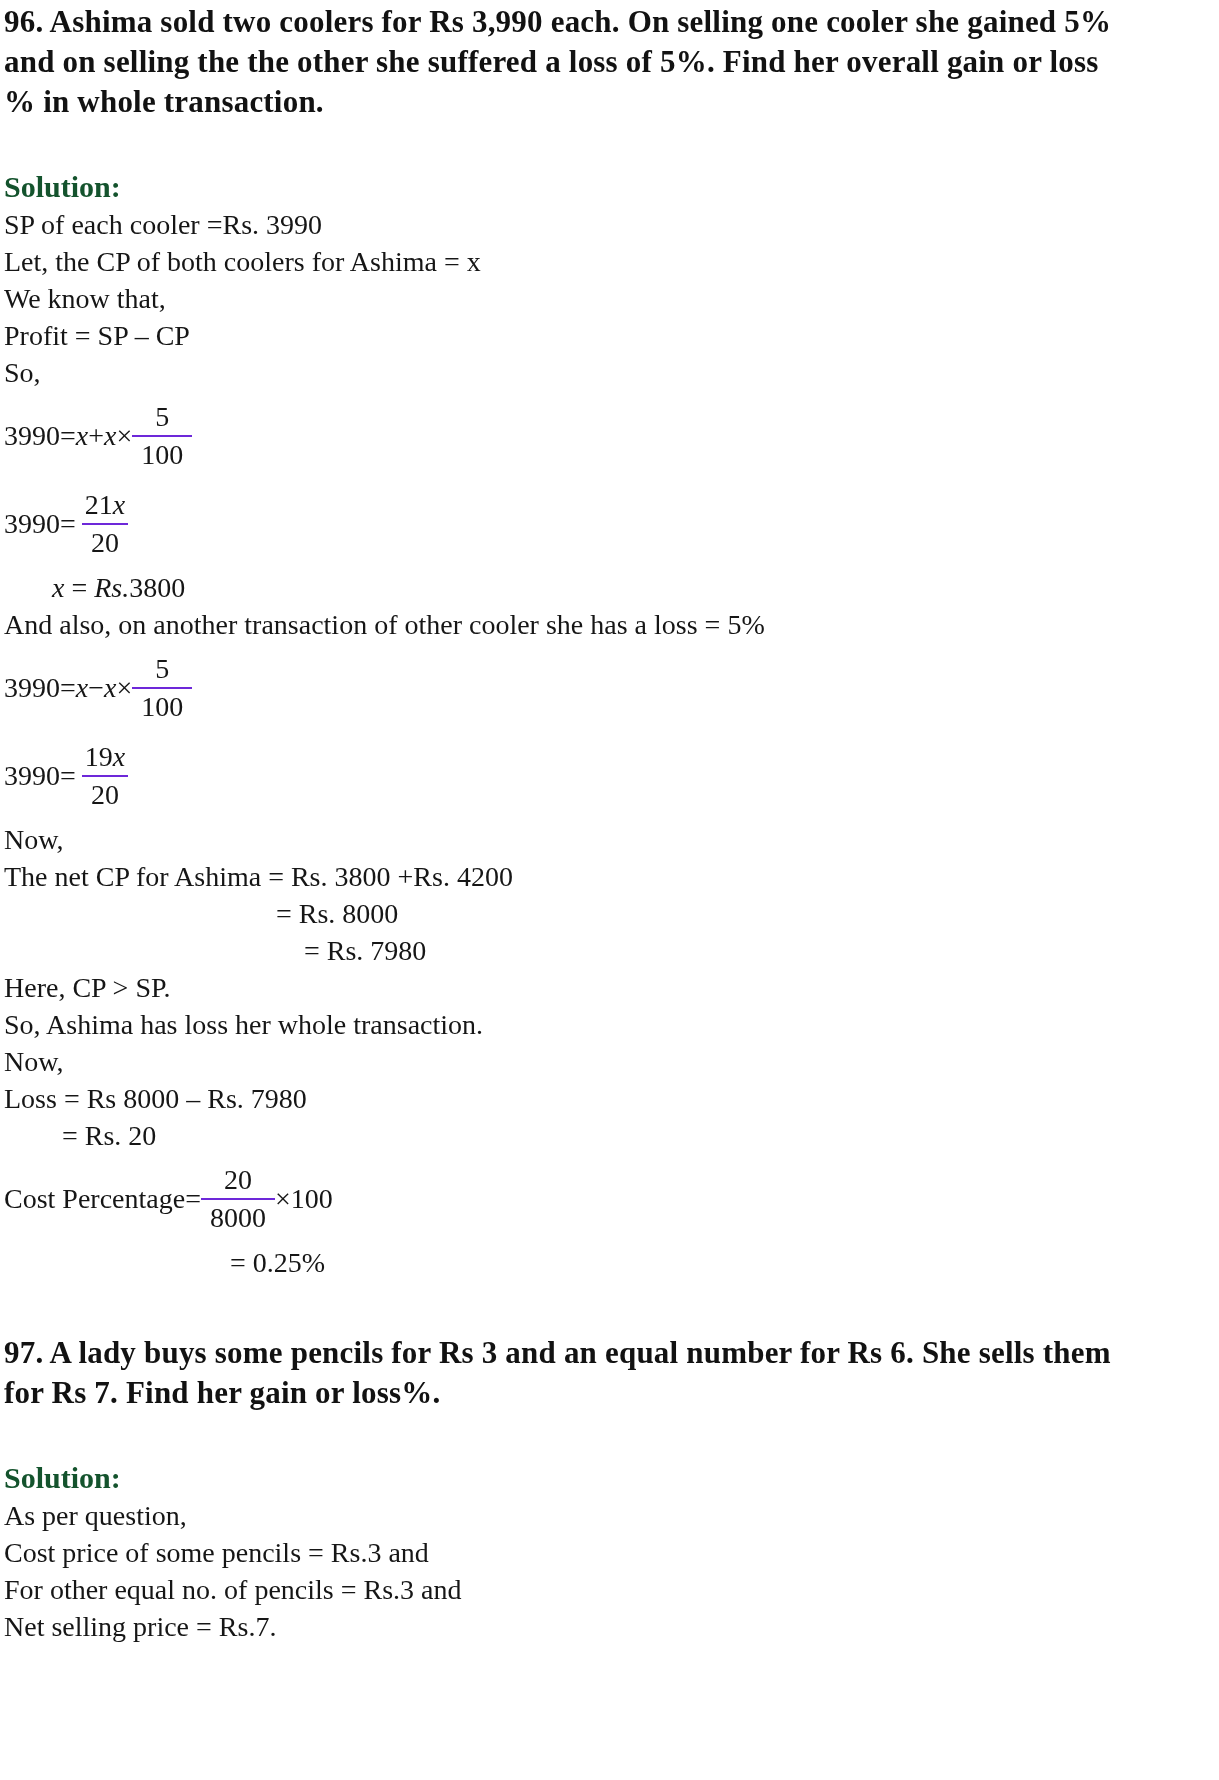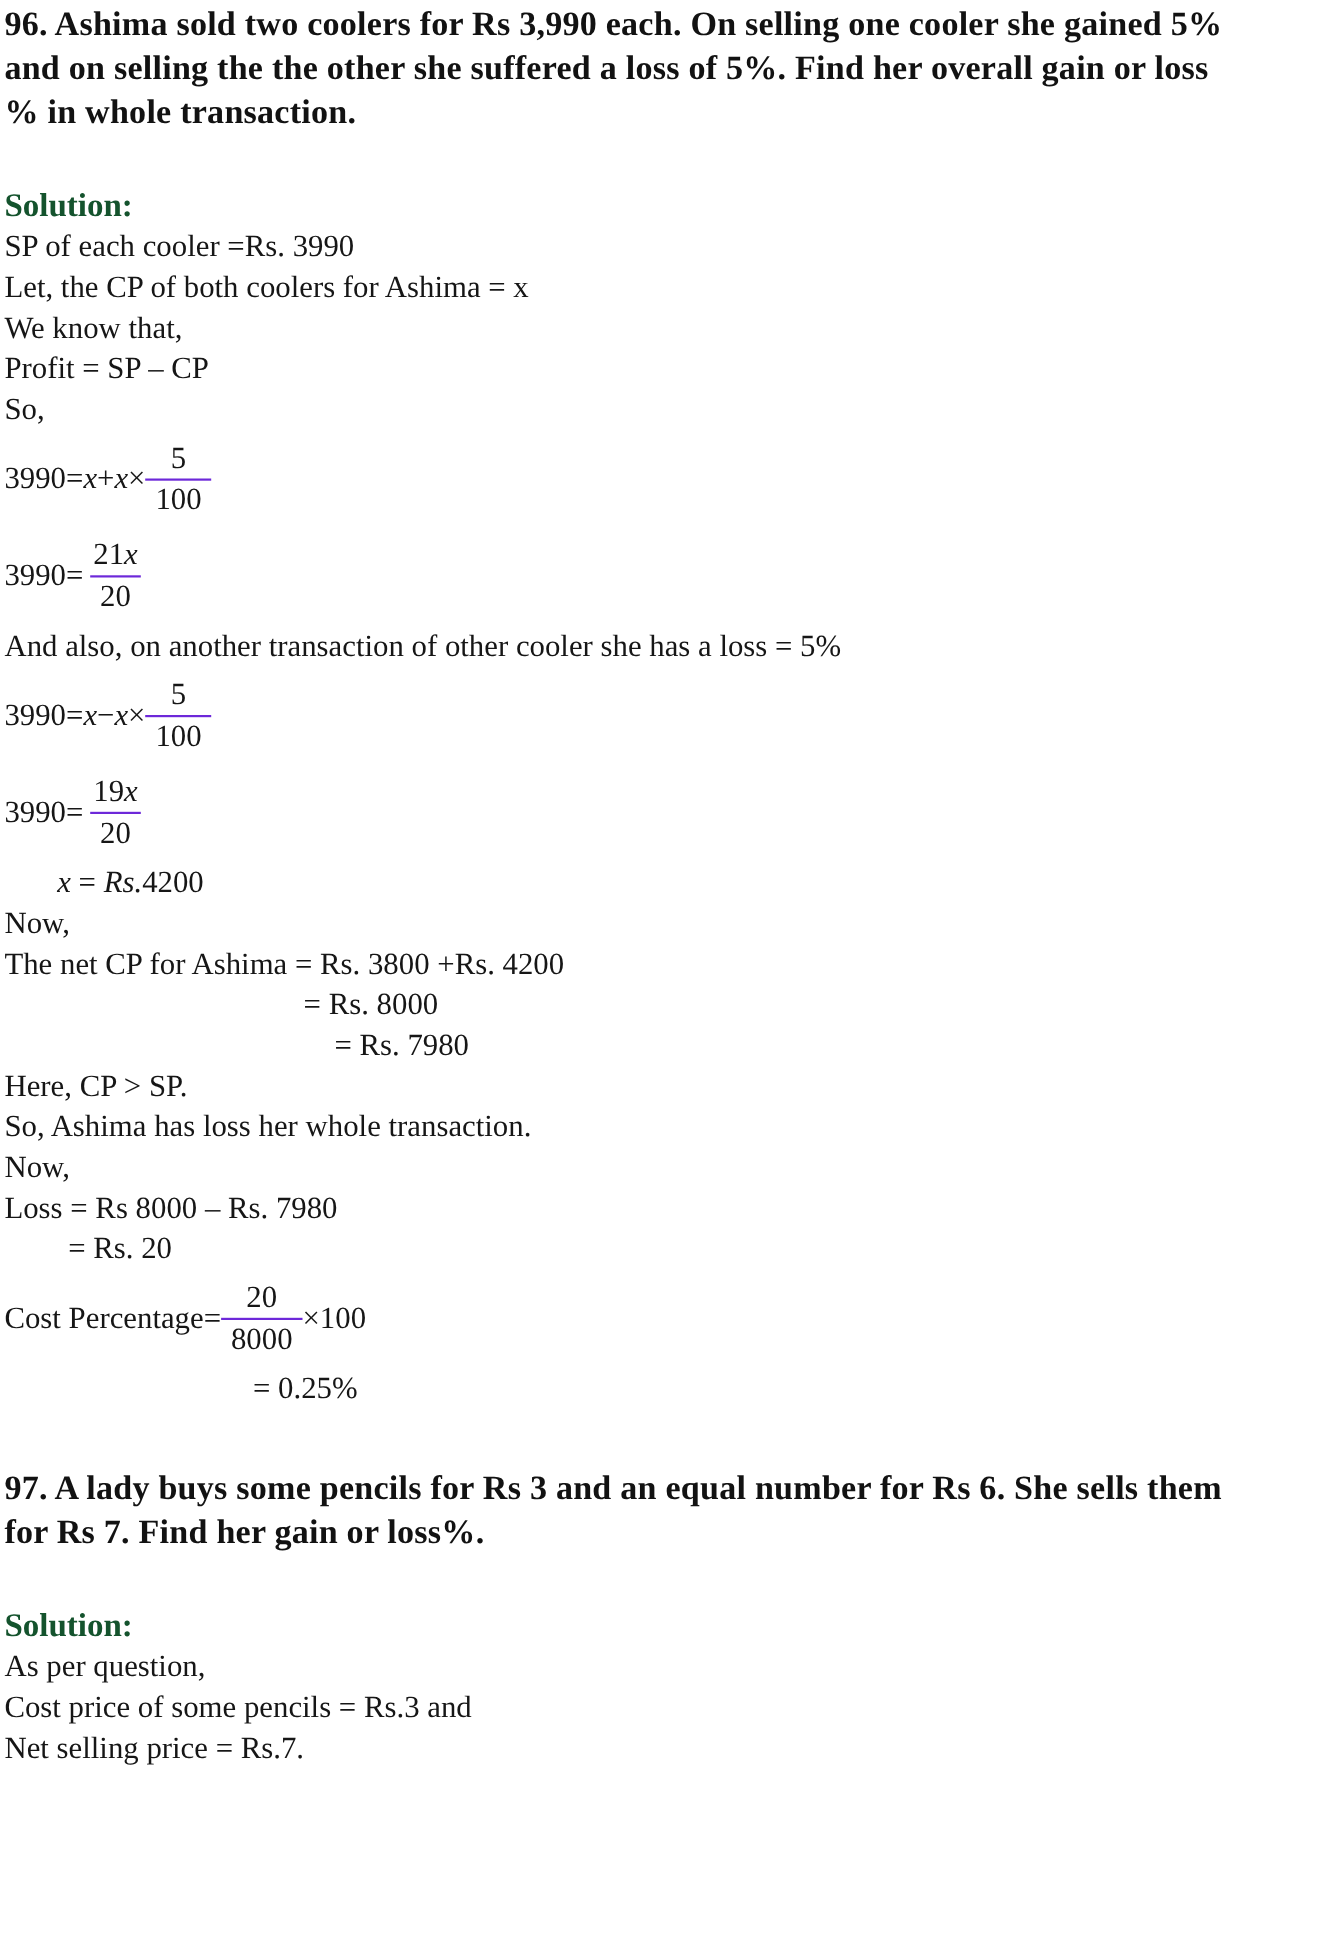--- a/index.html
+++ b/index.html
@@ -95,20 +95,21 @@
 
     <div class="formula">
       <span>3990</span>
       <span>=</span>
       <span class="frac">
         <span class="fnum"><span class="nosp">21</span><span class="nosp it">x</span></span>
         <span class="fden">20</span>
       </span>
     </div>
 
+    <p class="line ind-x"><span class="it">x</span> <span>=</span> <span class="nosp it">Rs.</span><span class="nosp">3800</span></p>
 
     <p class="line">And also, on another transaction of other cooler she has a loss = 5%</p>
 
     <div class="formula">
       <span>3990</span>
       <span>=</span>
       <span class="it">x</span>
       <span>−</span>
       <span class="it">x</span>
       <span>×</span>
@@ -120,21 +121,20 @@
 
     <div class="formula">
       <span>3990</span>
       <span>=</span>
       <span class="frac">
         <span class="fnum"><span class="nosp">19</span><span class="nosp it">x</span></span>
         <span class="fden">20</span>
       </span>
     </div>
 
-    <p class="line ind-x"><span class="it">x</span> <span>=</span> <span class="nosp it">Rs.</span><span class="nosp">4200</span></p>
 
     <p class="line">Now,</p>
     <p class="line">The net CP for Ashima = Rs. 3800 +Rs. 4200</p>
     <p class="line ind-a">= Rs. 8000</p>
     <p class="line ind-b">= Rs. 7980</p>
     <p class="line">Here, CP &gt; SP.</p>
     <p class="line">So, Ashima has loss her whole transaction.</p>
     <p class="line">Now,</p>
     <p class="line">Loss = Rs 8000 – Rs. 7980</p>
     <p class="line ind-c">= Rs. 20</p>
@@ -156,16 +156,17 @@
 
   <div>
     <h2 class="qhead">97. A lady buys some pencils for Rs 3 and an equal number for Rs 6. She sells them for Rs 7. Find her gain or loss%.</h2>
 
     <div class="gap-md"></div>
 
     <div class="sol-label">Solution:</div>
 
     <p class="line">As per question,</p>
     <p class="line">Cost price of some pencils = Rs.3 and</p>
+    <p class="line">For other equal no. of pencils = Rs.3 and</p>
     <p class="line">Net selling price = Rs.7.</p>
   </div>
 
 </div>
 
 </body></html>

